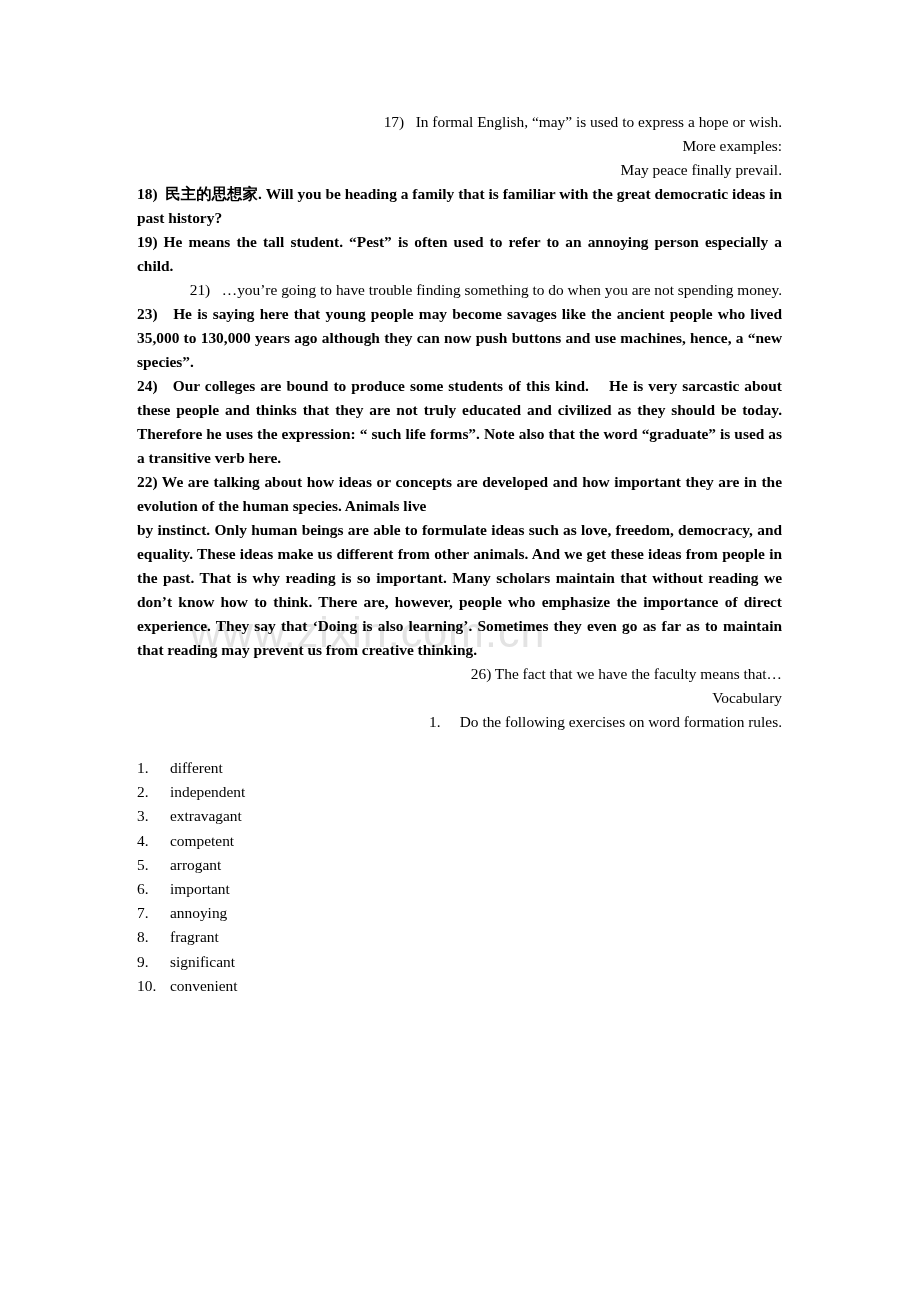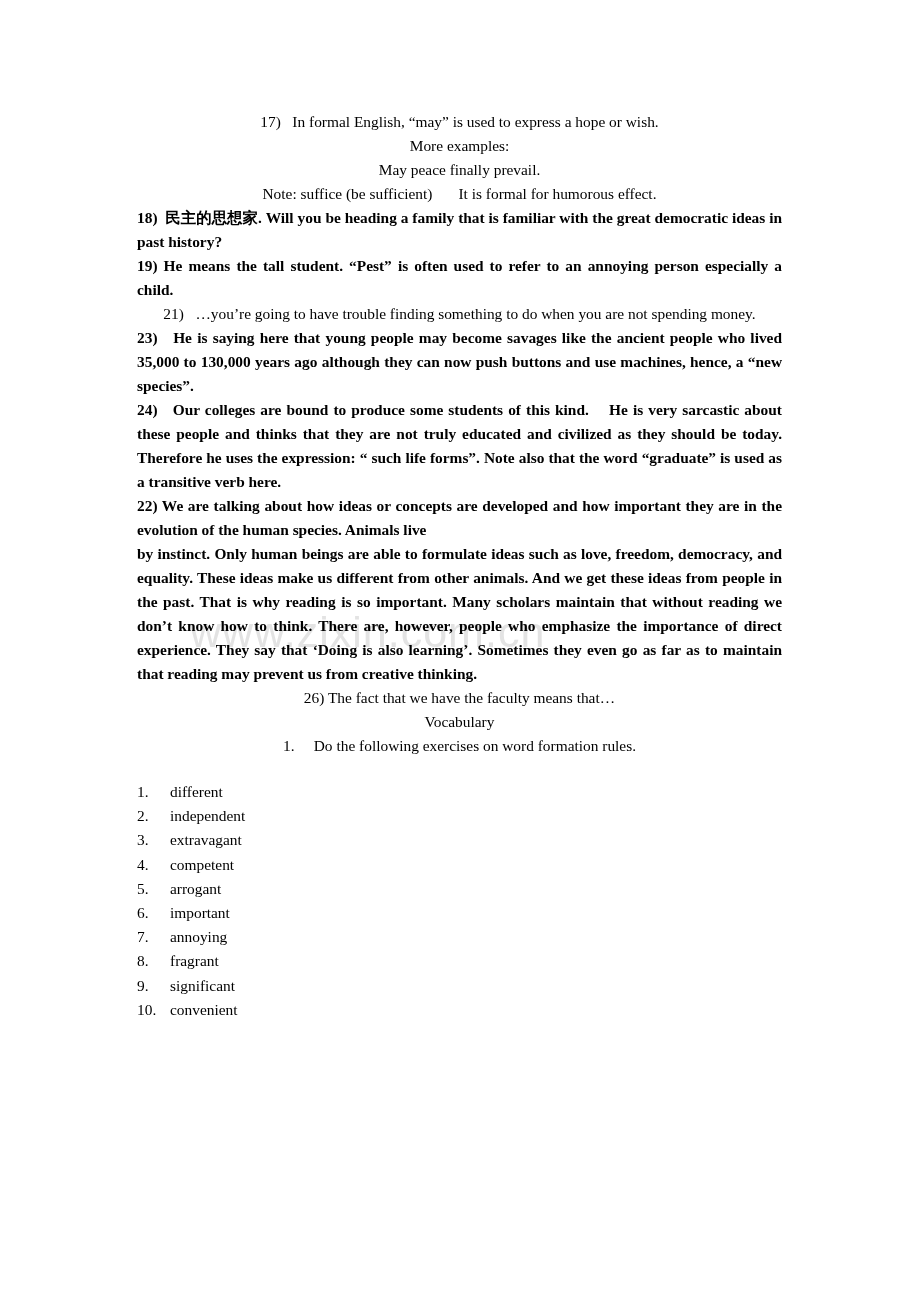--- a/index.html
+++ b/index.html
@@ -45,21 +45,21 @@
     left: 137px;
     top: 110px;
     width: 645px;
     z-index: 2;
   }
 
   .para {
     font-size: 15.4px;
     line-height: 24px;
     margin: 0;
-    text-align: center;
+    text-align: right;
     white-space: pre-wrap;
     word-spacing: 0px;
   }
   .para.justify-all {
     text-align: justify;
     text-align-last: left;
     font-weight: bold;
   }
 
   
@@ -95,21 +95,20 @@
 <div id="page">
 
   <div id="watermark" style="color: rgb(227, 227, 227);">www.zixin.com.cn</div>
 
   <div id="content">
 
     <p class="para">17)   In formal English, “may” is used to express a hope or wish.</p>
     <p class="para">More examples:</p>
     <p class="para">May peace finally prevail.</p>
 
-    <p class="para"><span>Note: suffice (be sufficient)</span><span class="gap"></span><span>It is formal for humorous effect.</span></p>
 
     <p class="para justify-all">18)  民主的思想家. Will you be heading a family that is familiar with the great democratic ideas in past history?</p>
     <p class="para justify-all">19) He means the tall student. “Pest” is often used to refer to an annoying person especially a child.</p>
     <p class="para">21)   …you’re going to have trouble finding something to do when you are not spending money.</p>
     <p class="para justify-all">23)   He is saying here that young people may become savages like the ancient people who lived 35,000 to 130,000 years ago although they can now push buttons and use machines, hence, a “new species”.</p>
     <p class="para justify-all">24)   Our colleges are bound to produce some students of this kind.    He is very sarcastic about these people and thinks that they are not truly educated and civilized as they should be today. Therefore he uses the expression: “ such life forms”. Note also that the word “graduate” is used as a transitive verb here.</p>
     <p class="para justify-all">22) We are talking about how ideas or concepts are developed and how important they are in the evolution of the human species. Animals live</p>
     <p class="para justify-all">by instinct. Only human beings are able to formulate ideas such as love, freedom, democracy, and equality. These ideas make us different from other animals. And we get these ideas from people in the past. That is why reading is so important. Many scholars maintain that without reading we don’t know how to think. There are, however, people who emphasize the importance of direct experience. They say that ‘Doing is also learning’. Sometimes they even go as far as to maintain that reading may prevent us from creative thinking.</p>
     <p class="para">26) The fact that we have the faculty means that…</p>
     <p class="para">Vocabulary</p>

